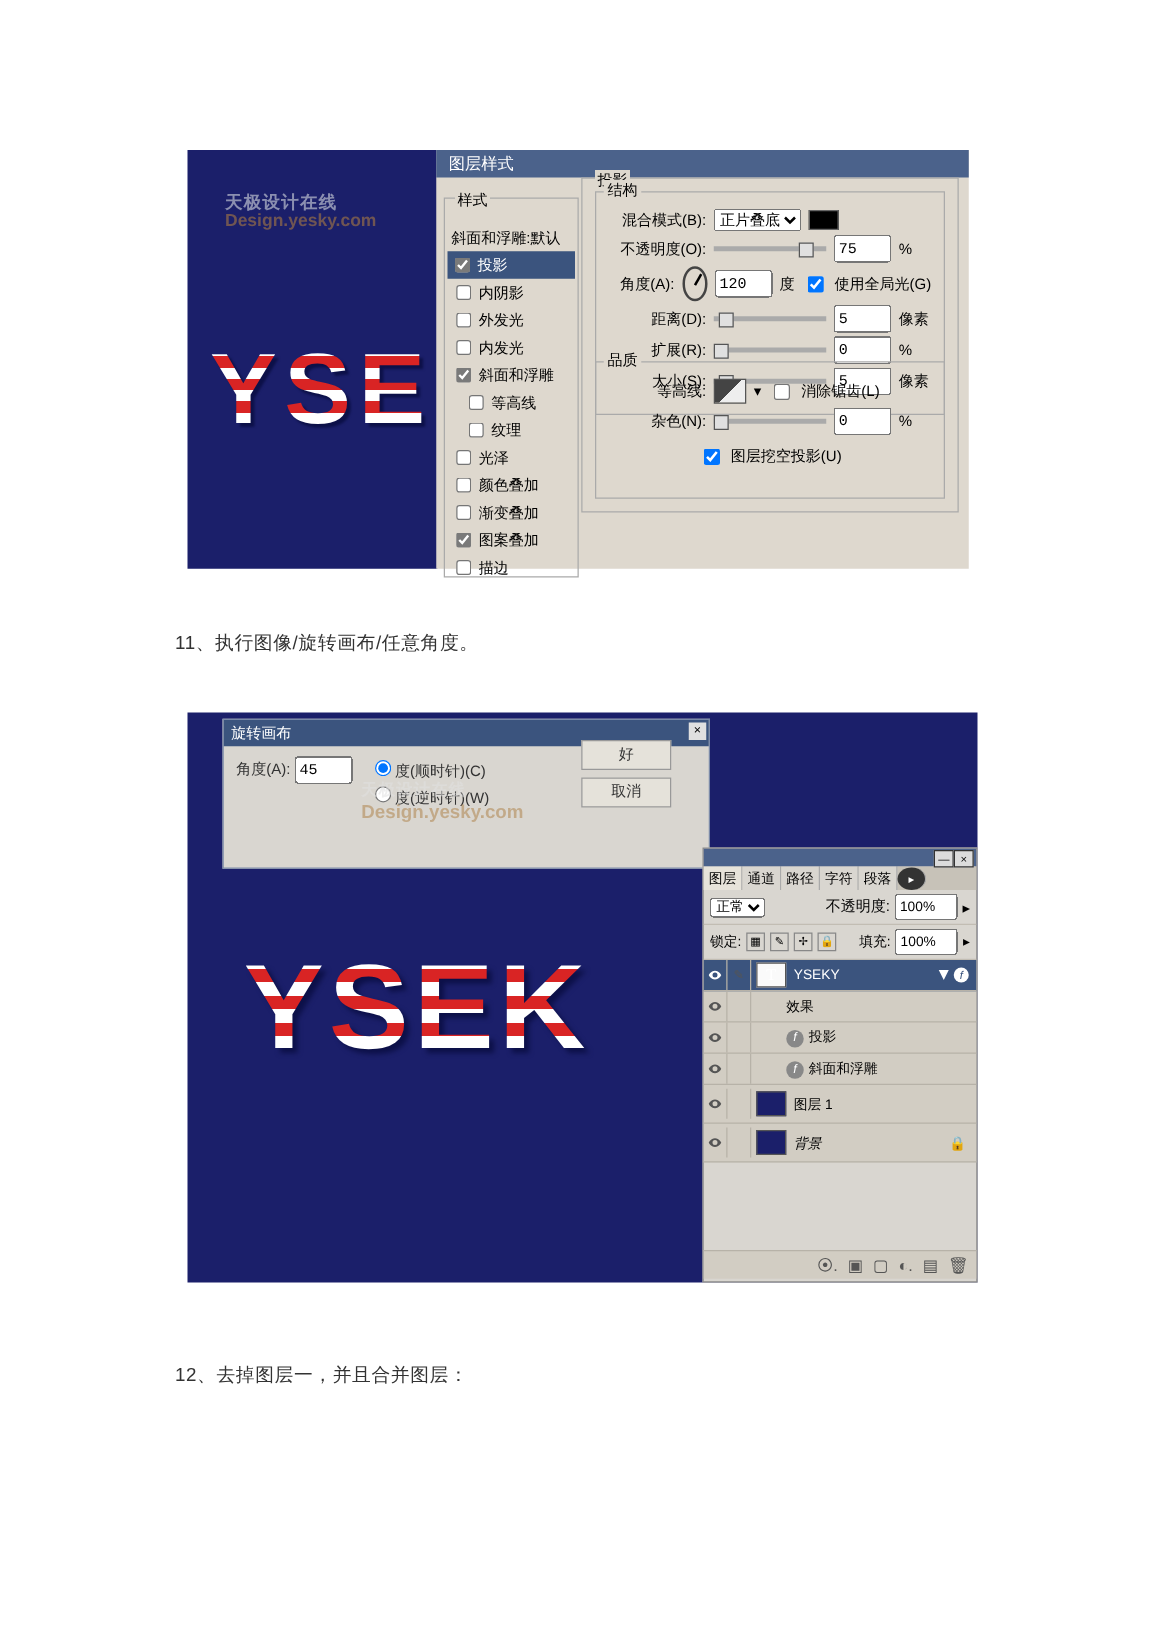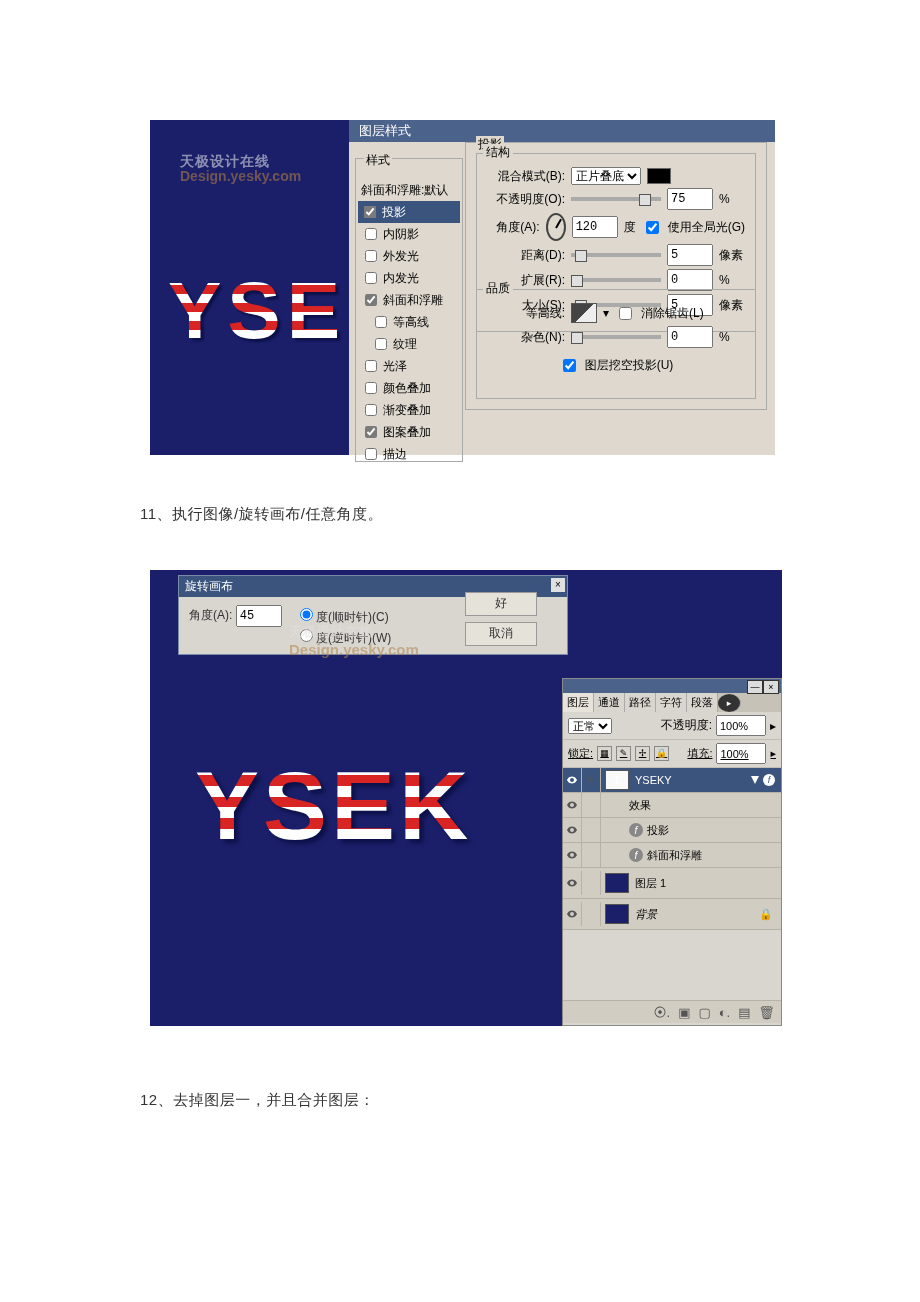--- a/index.html
+++ b/index.html
@@ -34,21 +34,21 @@
   .row .lbl { width:78px; text-align:right; }
   .row select { font-size:12px; }
   .swatch { width:22px; height:14px; background:#000; border:1px solid #666; }
   .slider { position:relative; width:90px; height:4px; background:#aaa; display:inline-block; }
   .slider .knob { position:absolute; top:-3px; width:10px; height:10px; background:#e0e0e0; border:1px solid #555; }
   .ninput { width:38px; font-size:12px; height:16px;font-family:Liberation Mono, monospace; }
   .angDial { width:24px; height:24px; border:2px solid #444; border-radius:50%; position:relative; display:inline-block; }
   .angDial:after { content:""; position:absolute; left:50%; top:50%; width:10px; height:2px; background:#000; transform-origin:left center; transform:rotate(-60deg); }
   
   .fig2 { width:632px; height:456px; margin:40px 0 0 150px; position:relative; background:#1b1f6a; }
-  .rotateDlg { position:absolute; left:28px; top:5px; width:390px; height:80px; background:#d9d6d0; border:1px solid #7b8aa8; box-sizing:border-box; }
+  .rotateDlg { position:absolute; left:28px; top:5px; width:390px; height:120px; background:#d9d6d0; border:1px solid #7b8aa8; box-sizing:border-box; }
   .rotateDlg .ttl { background:#3b547e; color:#fff; font-size:12px; padding:2px 6px; position:relative; }
   .rotateDlg .ttl .closeX { position:absolute; right:2px; top:2px; width:14px; height:14px; background:#e0e0e0; color:#000; font-size:10px; line-height:14px; text-align:center; }
   .rotateBody { padding:8px 10px; font-size:12px; position:relative; }
   .radios { display:inline-block; margin-left:10px; vertical-align:top; }
   .radios label { display:block; font-size:12px; }
   .btnW { width:70px; height:22px; background:#e5e2da; border:1px solid #999; font-size:12px; margin-bottom:6px; text-align:center; line-height:20px; }
   .watermark2 { position:absolute; top:26px; font-size:13px; left:110px; color:#9db8d1; opacity:0.55; font-weight:bold; }
   .wmA{ color:#e1e1e1; letter-spacing:1px;}
   .wmB{ color:#b0864f; font-size:15px; }
   .yseText2 { position:absolute; top:200px; left:45px; width:500px; height:72px;
@@ -61,21 +61,21 @@
   .lpBar { background:#4b628b; height:14px; position:relative; }
   .lpBar .wb { position:absolute; right:2px; top:1px; display:flex; gap:0; }
   .lpBar .wbtn { width:14px; height:12px; background:#dcdcdc; color:#000; font-size:9px; text-align:center; line-height:12px; border:1px solid #333; }
   .tabs { display:flex; background:#c7c2b8; font-size:11px; }
   .tabs span { padding:2px 4px; border-right:1px solid #aaa; background:#d9d6d0; }
   .tabs span.active { background:#e7e3da; }
   .tabs .chev { margin-left:auto; width:14px; height:14px; background:#333; color:#fff; border-radius:50%; font-size:9px; text-align:center; line-height:14px; margin:1px 2px 0 0; }
   .lpRow { display:flex; align-items:center; padding:3px 5px; gap:4px; border-bottom:1px solid #c2bdb3; }
   .lpRow select { font-size:11px; }
   .smallInput { width:42px; font-size:11px; height:15px; }
-  .lockRow { display:flex; align-items:center; gap:4px; padding:3px 5px; border-bottom:1px solid #c2bdb3; font-size:11px;text-decoration:underline;}
+  .lockRow { display:flex; align-items:center; gap:4px; padding:3px 5px; border-bottom:1px solid #c2bdb3; font-size:11px;}
   .lockIcon { width:13px; height:13px; border:1px solid #888; display:inline-block; font-size:9px; text-align:center; line-height:13px; }
   .layerList { background:#d2cdc3; }
   .lRow { display:flex; align-items:center; min-height:24px; border-bottom:1px solid #b7b2a8; font-size:11px; }
   .lRow.sel { background:#3b547e; color:#fff; }
   .eye { width:18px; border-right:1px solid #b7b2a8; height:24px; display:flex; align-items:center; justify-content:center; }
   .eye svg { width:12px; height:12px; }
   .chain { width:18px; height:24px; border-right:1px solid #b7b2a8; display:flex; align-items:center; justify-content:center; color:#555; font-size:10px;}
   .thumb { width:22px; height:18px; margin:0 4px; border:1px solid #555; background:#fafafa; display:flex; align-items:center; justify-content:center; font-size:13px; font-family:serif;}
   .thumbBg { background:#1b1f6a; }
   .fxIcon { width:14px; height:14px; border-radius:50%; background:#888; color:#fff; display:inline-flex; align-items:center; justify-content:center; font-style:italic; font-size:10px; margin-right:4px; }

